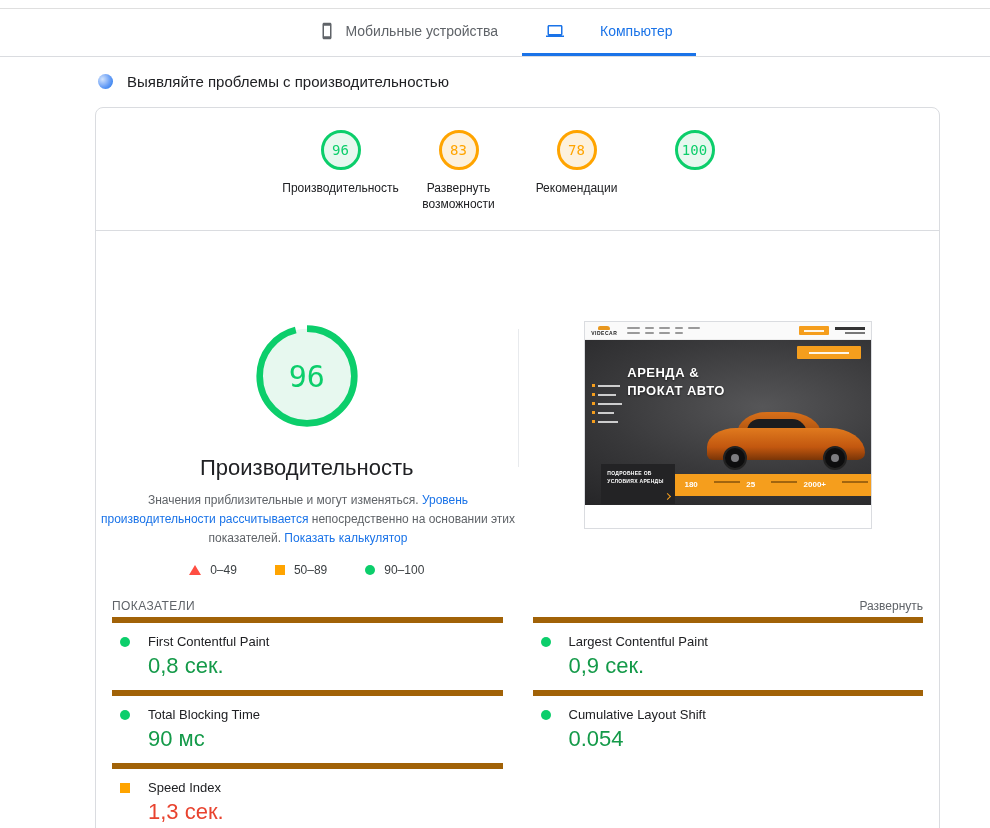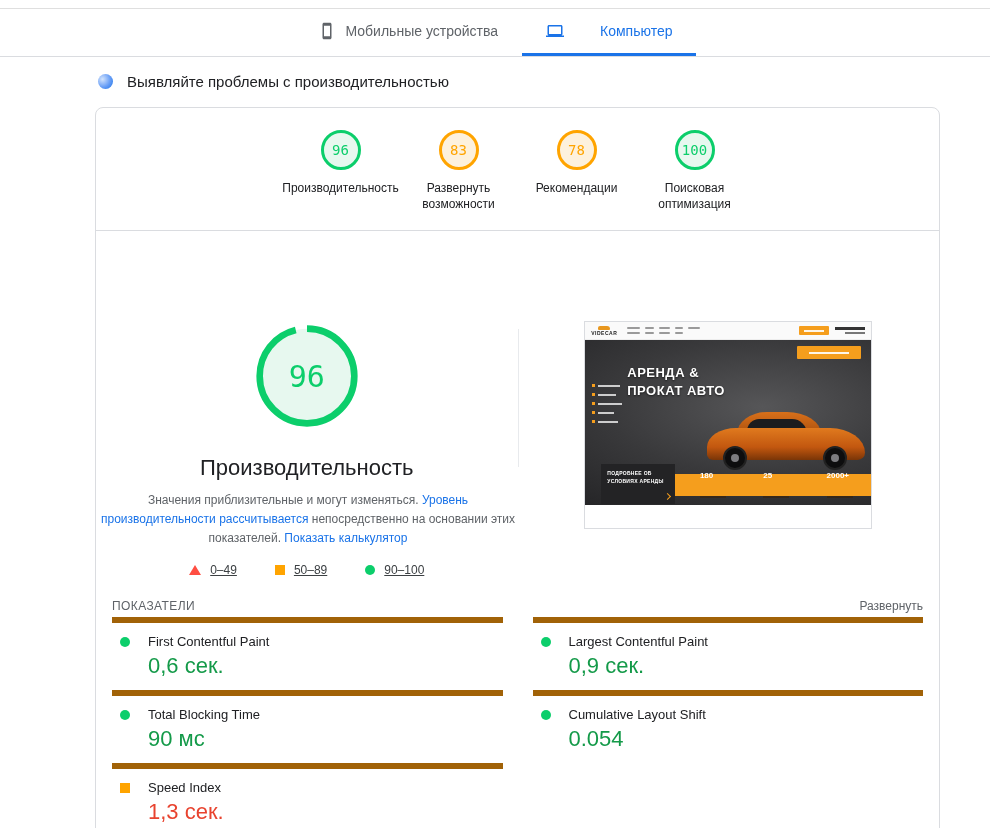--- a/index.html
+++ b/index.html
@@ -42,21 +42,21 @@
   .col-left { width:50%; text-align:center; }
   .col-right { width:50%; display:flex; justify-content:center; }
 
   .gauge-wrap { margin:92px auto 0; width:106px; height:106px; position:relative; }
   .gauge-wrap svg { transform:rotate(-90deg); }
   .gauge-num { position:absolute; inset:0; display:flex; align-items:center; justify-content:center;
                font-family:"DejaVu Sans Mono", monospace; font-size:30px; color:var(--good); }
   .perf-title { margin-top:26px; font-size:22px; font-weight:400; color:#202124; }
   .about { margin:10px auto 0; width:424px; font-size:12px; line-height:1.55; color:#5f6368; }
   .about a { color:var(--link); text-decoration:none; cursor:pointer; }
-  .legend { margin-top:16px; display:flex; justify-content:center; gap:38px; font-size:12px; color:#3c4043; align-items:center;text-decoration:underline; }
+  .legend { margin-top:16px; display:flex; justify-content:center; gap:38px; font-size:12px; color:#3c4043; align-items:center; }
   .legend-item { display:flex; align-items:center; gap:9px; }
   .shape-tri { width:0; height:0; border-left:6px solid transparent; border-right:6px solid transparent;
                border-bottom:10px solid var(--poor); }
   .shape-sq { width:10px; height:10px; background:var(--average); }
   .shape-ci { width:10px; height:10px; border-radius:50%; background:var(--good); }
 
   
   .metrics-head { display:flex; justify-content:space-between; align-items:center; margin:12px 16px 0; font-size:12px; }
   .metrics-title { color:#5f6368; letter-spacing:.4px; }
   .expand-btn { color:#5f6368; cursor:pointer; }
@@ -107,21 +107,21 @@
   .car-window { position:absolute; bottom:36px; left:40px; width:60px; height:15px; background:#1c1c1e;
                 border-radius:18px 22px 0 0; }
   .car-body { position:absolute; bottom:10px; left:0; right:0; height:32px;
               background:linear-gradient(180deg,#e07a1e 0%, #c2570f 60%, #7a3507 100%);
               border-radius:40px 48px 10px 8px / 26px 34px 10px 8px; }
   .wheel { position:absolute; bottom:0; width:24px; height:24px; background:#0d0d0e; border-radius:50%; border:2px solid #222; }
   .wheel::after { content:""; position:absolute; inset:6px; border-radius:50%; background:#7c7c80; }
   .wheel.front { right:18px; } .wheel.rear { left:16px; }
   .s-strip { position:absolute; left:80px; right:0; top:134px; height:22px; background:var(--site-orange);
              display:flex; align-items:center; justify-content:space-around; padding-left:16px; }
-  .s-stat { display:flex; flex-direction:column; align-items:flex-start; gap:16px; }
+  .s-stat { display:flex; flex-direction:row; align-items:flex-start; gap:16px; }
   .s-stat b { font-size:8px; color:#fff; line-height:1; font-weight:700; }
   .s-stat i { display:block; width:26px; height:2px; background:rgba(60,30,0,.45); }
   .s-infobox { position:absolute; left:16px; top:124px; width:74px; height:40px; background:#232325; color:#fff;
                font-size:5px; font-weight:700; line-height:1.6; padding:5px 6px; letter-spacing:.3px; }
   .s-infobox::after { content:""; position:absolute; right:5px; bottom:5px; width:4px; height:4px;
                       border-top:1.5px solid var(--site-orange); border-right:1.5px solid var(--site-orange);
                       transform:rotate(45deg); }
   .s-footer { position:absolute; bottom:0; left:0; right:0; height:23px; background:#fff; }
 </style>
 </head>
@@ -167,21 +167,20 @@
       <div class="score-item">
         <div class="score-circle average">83</div>
         <div class="score-label">Развернуть возможности</div>
       </div>
       <div class="score-item">
         <div class="score-circle average">78</div>
         <div class="score-label">Рекомендации</div>
       </div>
       <div class="score-item">
         <div class="score-circle good">100</div>
-        <div class="score-label">Поисковая оптимизация</div>
       </div>
     </div>
 
     <div class="report">
       <div class="col-left">
         <div class="gauge-wrap">
           <svg width="106" height="106" viewBox="0 0 112 112">
             <circle cx="56" cy="56" r="50" fill="#e7f8ef" stroke="none"></circle>
             <circle cx="56" cy="56" r="50" fill="none" stroke="#0cce6b" stroke-width="7" stroke-dasharray="301.59289474462014 314.1592653589793"></circle>
           </svg>
@@ -293,21 +292,21 @@
       <span class="metrics-title">ПОКАЗАТЕЛИ</span>
       <span class="expand-btn">Развернуть</span>
     </div>
 
     <div class="metrics-grid">
       <div class="metric">
         <div class="metric-head">
           <span class="m-icon circle"></span>
           <span class="metric-name">First Contentful Paint</span>
         </div>
-        <div class="metric-value good">0,6 сек.</div>
+        <div class="metric-value good">0,8 сек.</div>
       </div>
       <div class="metric">
         <div class="metric-head">
           <span class="m-icon circle"></span>
           <span class="metric-name">Largest Contentful Paint</span>
         </div>
         <div class="metric-value good">0,9 сек.</div>
       </div>
       <div class="metric">
         <div class="metric-head">

